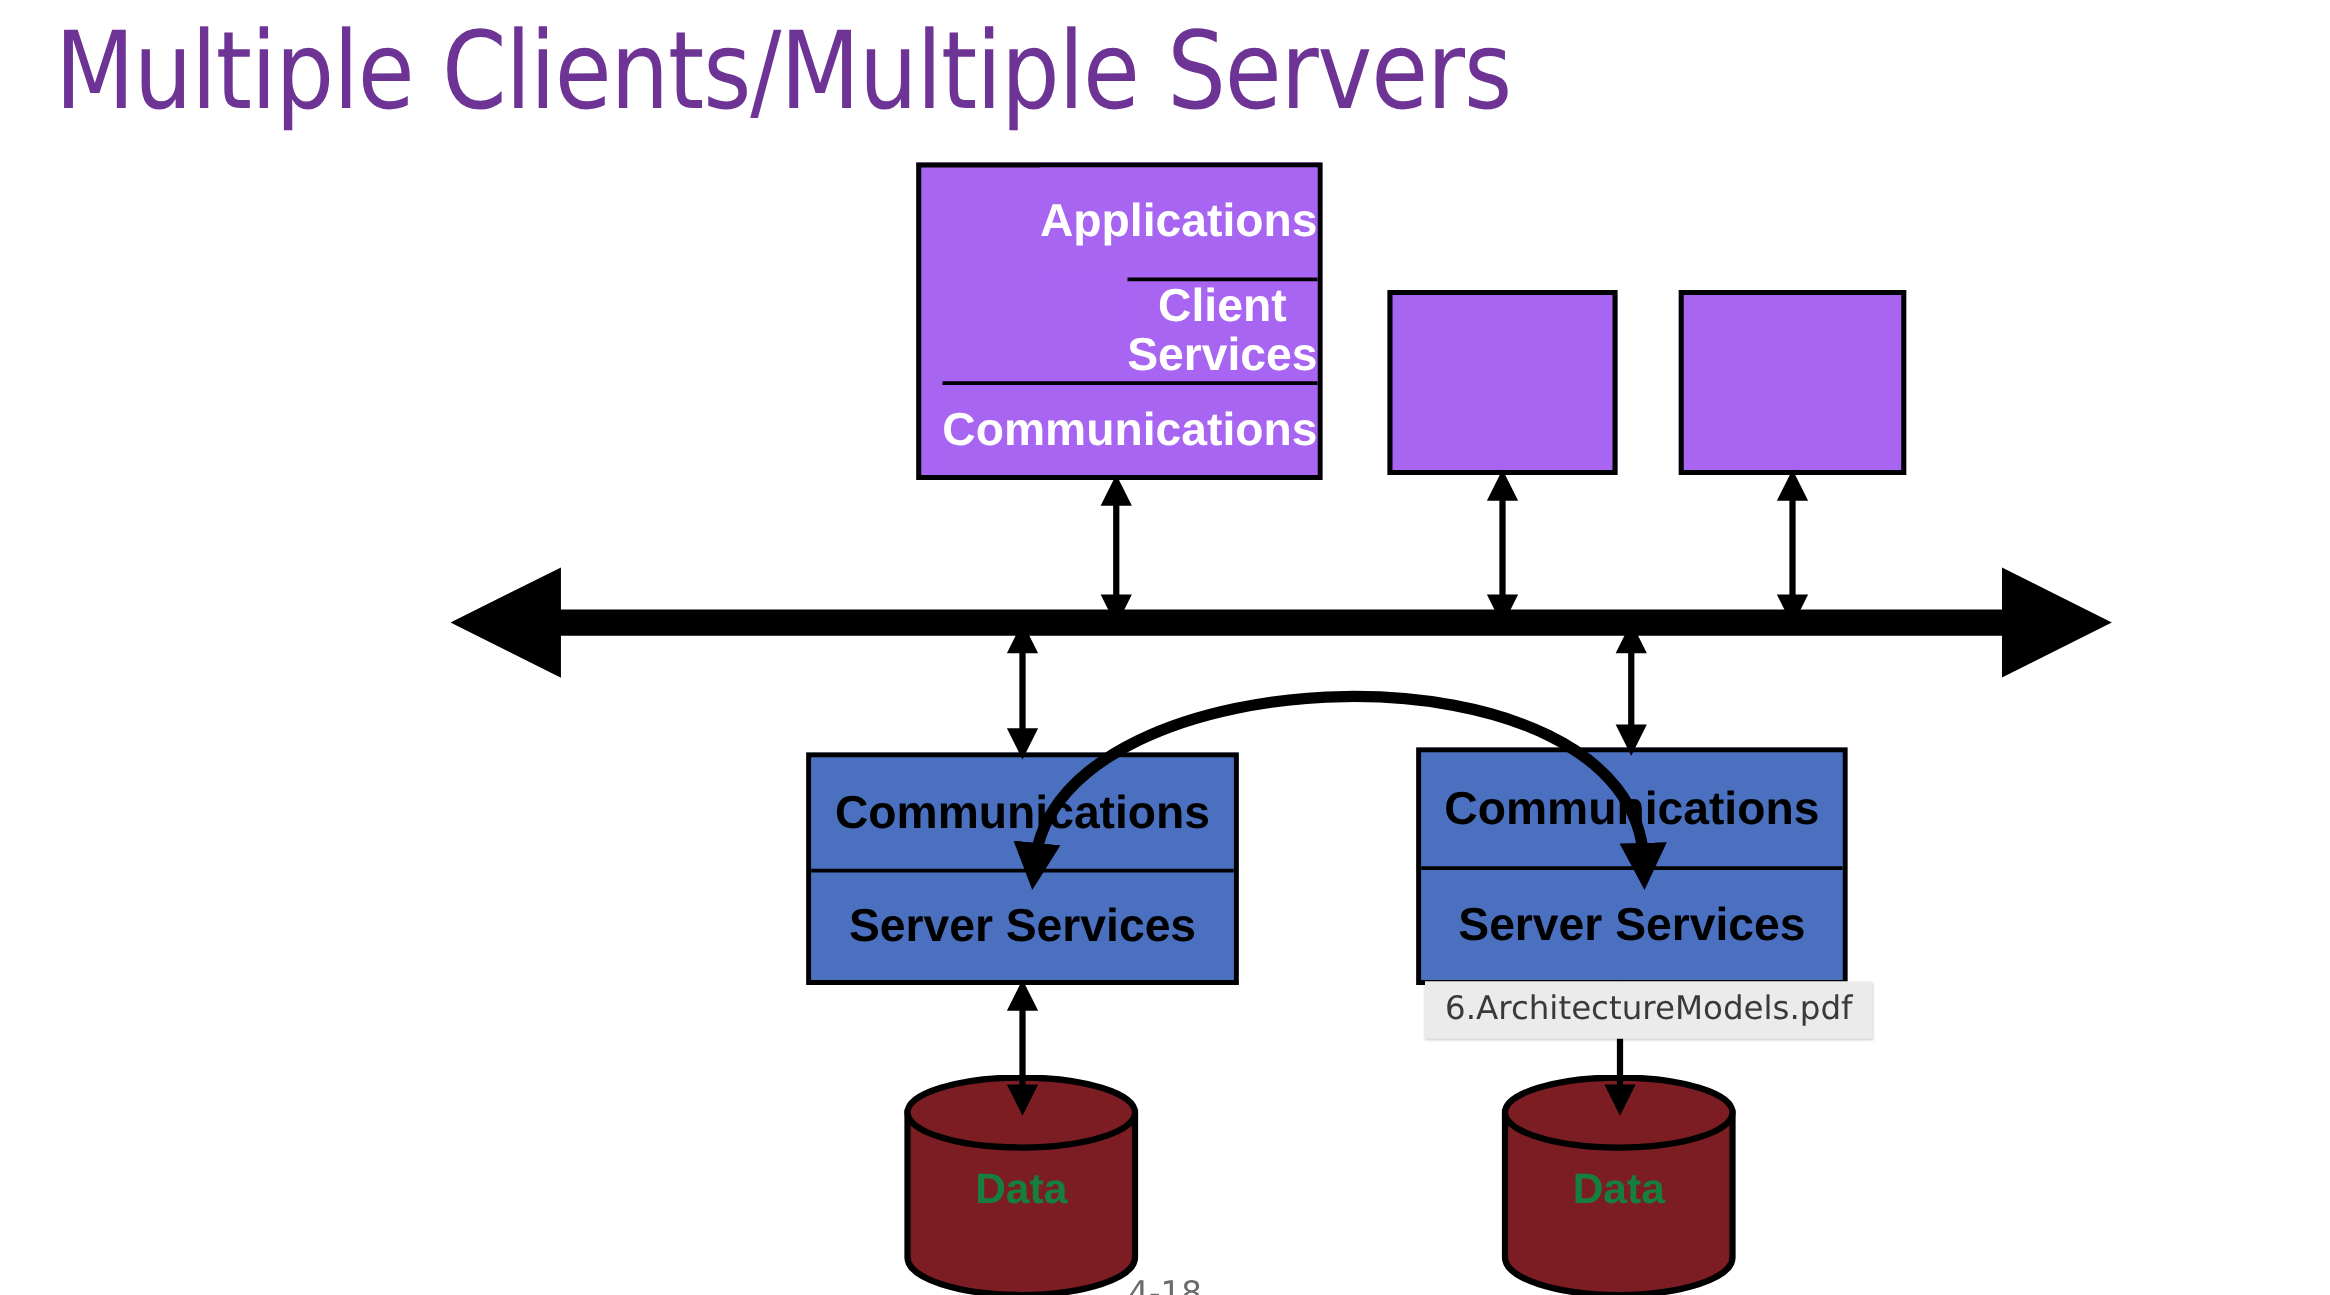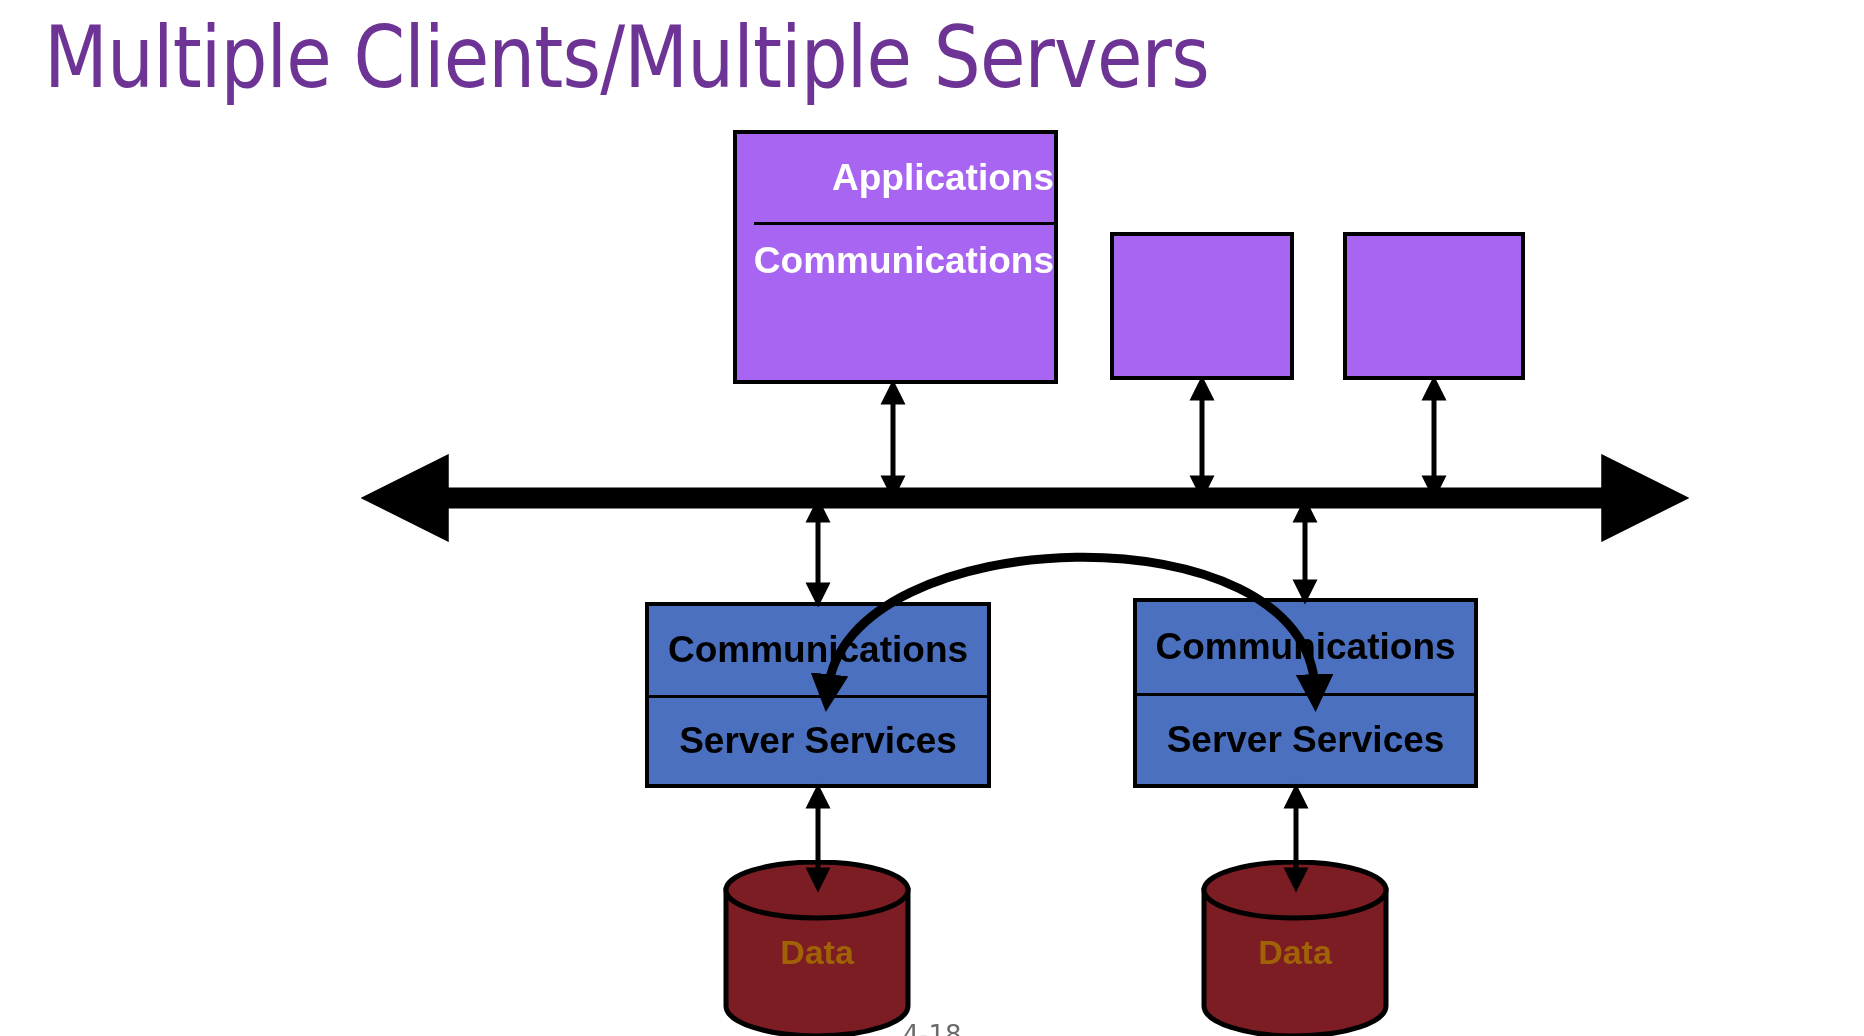--- a/index.html
+++ b/index.html
@@ -83,21 +83,21 @@
   .cylinder {
     position: absolute;
   }
   .cylinder .cyl-label {
     position: absolute;
     left: 0;
     right: 0;
     top: 52%;
     transform: translateY(-50%);
     text-align: center;
-    color: #a16207;
+    color: #15803d;
     font-weight: bold;
     font-size: 34px;
     pointer-events: none;
   }
 
   
   #network-label {
     position: absolute;
     left: 1660px;
     top: 473px;
@@ -144,20 +144,24 @@
 </style>
 </head>
 <body>
 
 <div id="slide">
 
   <div id="slide-title">Multiple Clients/Multiple Servers</div>
 
   <div class="node-box client-box" style="left:733px; top:130px; width:325px; height:254px;">
     <div class="node-row" style="height:88px;">Applications</div>
+    <div class="node-row" style="height:84px; flex-direction:column;">
+      <span>Client</span>
+      <span>Services</span>
+    </div>
     <div class="node-row" style="height:75px;">Communications</div>
   </div>
 
   <div class="client-empty" style="left:1110px; top:232px; width:184px; height:148px;"></div>
   <div class="client-empty" style="left:1343px; top:232px; width:182px; height:148px;"></div>
 
   <div class="node-box server-box" style="left:645px; top:602px; width:346px; height:186px;">
     <div class="node-row" style="height:90px;">Communications</div>
     <div class="node-row" style="height:89px;">Server Services</div>
   </div>
@@ -206,16 +210,17 @@
     <line x1="1305" y1="510" x2="1305" y2="592" stroke="#000000" stroke-width="5" marker-start="url(#thin-arrow)" marker-end="url(#thin-arrow)"></line>
 
     <path d="M 828 690 C 845 520 1310 506 1315 690" fill="none" stroke="#000000" stroke-width="9" marker-start="url(#fat-arrow)" marker-end="url(#fat-arrow)"></path>
 
     <line x1="818" y1="796" x2="818" y2="880" stroke="#000000" stroke-width="5" marker-start="url(#thin-arrow)" marker-end="url(#thin-arrow)"></line>
 
     <line x1="1296" y1="796" x2="1296" y2="880" stroke="#000000" stroke-width="5" marker-start="url(#thin-arrow)" marker-end="url(#thin-arrow)"></line>
   </svg>
 
 
+  <div id="pdf-tooltip">6.ArchitectureModels.pdf</div>
 
   <div id="footer-number">4-18</div>
 
 </div>
 
 </body></html>

